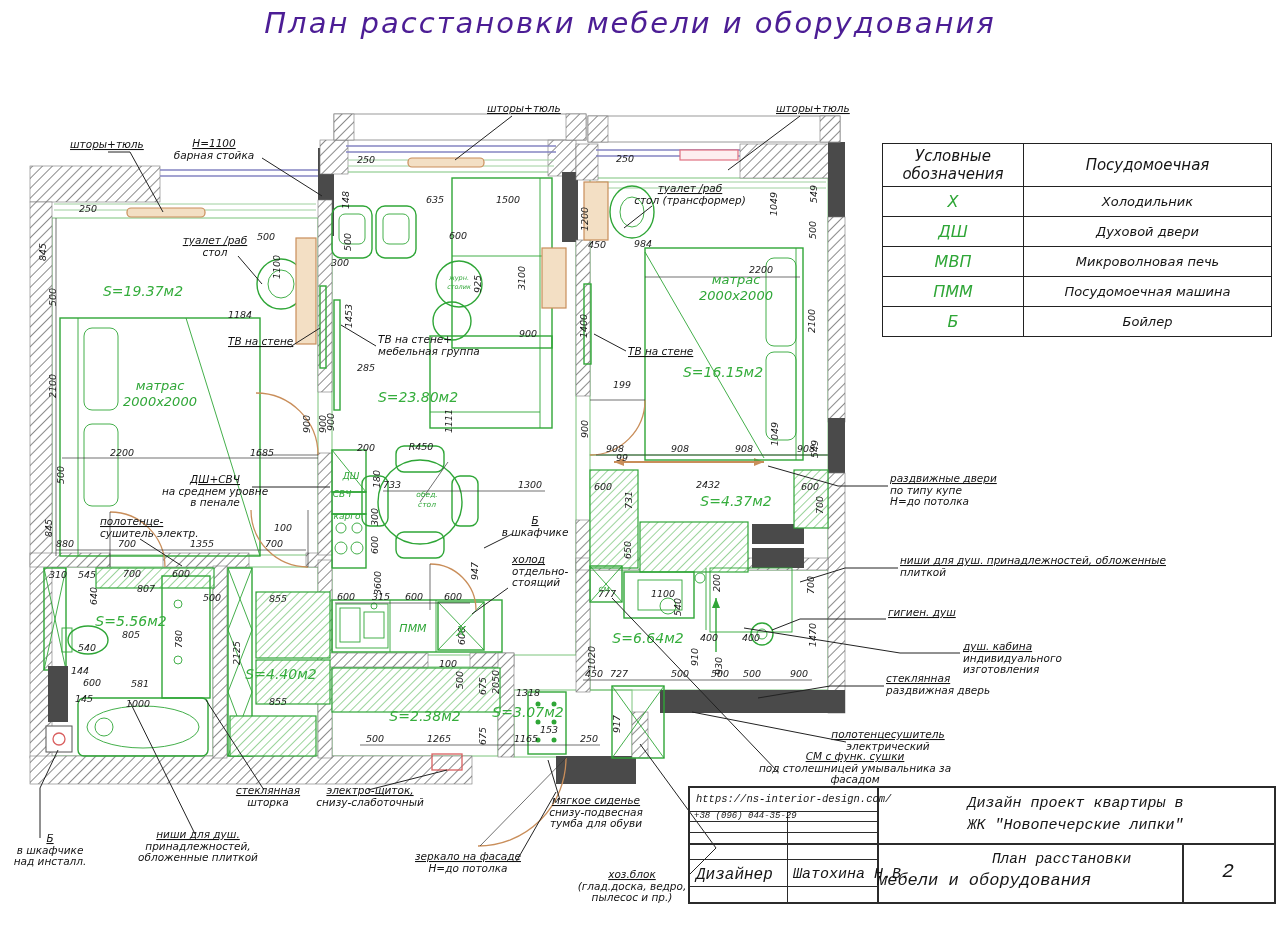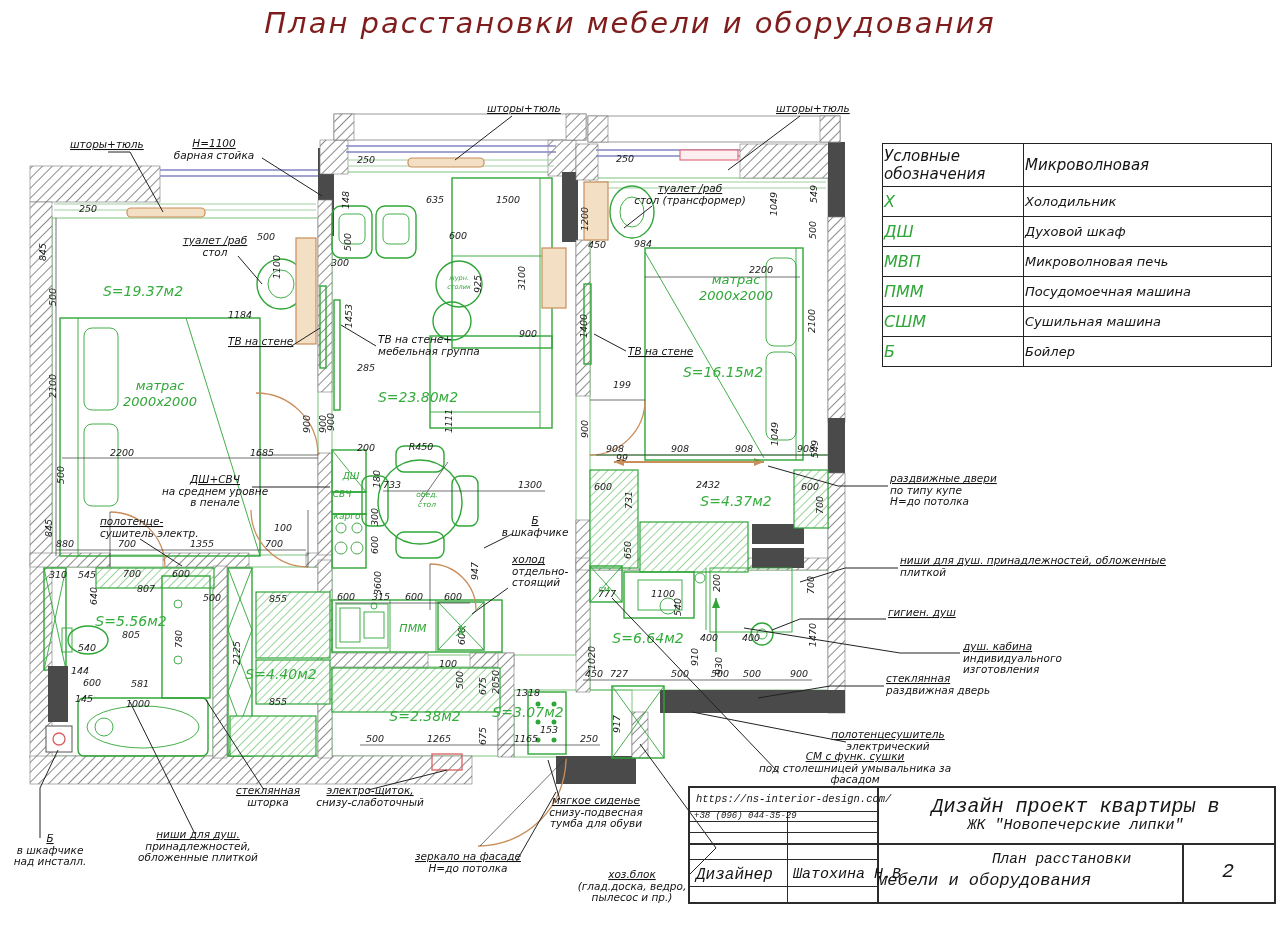--- a/index.html
+++ b/index.html
@@ -3,21 +3,21 @@
 <meta charset="utf-8">
 <style>
   :root{
     --green:#2fa637; --lgreen:#8fce8f; --wall:#4a4a4a; --window:#8585c2;
     --tan:#c98e5a; --tanfill:#f3dfc4; --red:#d95f5f; --ink:#1a1a1a;
   }
   html,body{margin:0;padding:0;background:#e9e9e9;}
   #sheet{position:relative;width:1280px;height:951px;background:#ffffff;overflow:hidden;
          font-family:"DejaVu Sans", sans-serif;}
   #main-title{position:absolute;left:0;top:6px;width:1260px;text-align:center;
-    font-size:29px;font-style:italic;letter-spacing:2px;color:#7f1d1d;}
+    font-size:29px;font-style:italic;letter-spacing:2px;color:#4c1d95;}
   svg text{font-family:"DejaVu Sans", sans-serif;}
   .dim{font-size:9.5px;font-style:italic;fill:var(--ink);}
   .area{font-size:14px;font-style:italic;fill:#35ad3c;}
   .eq{font-style:italic;fill:var(--green);}
   .co{font-size:10.5px;font-style:italic;fill:#111;}
   .wl{fill:url(#hatch);stroke:#777;stroke-width:.6;}
   .wd{fill:var(--wall);}
   .win{stroke:var(--window);stroke-width:1.7;}
   .cur{stroke:#9ed09e;stroke-width:1;}
   .bal{stroke:#9a9a9a;fill:none;stroke-width:1;}
@@ -26,21 +26,21 @@
   .gh{fill:url(#ghatch);stroke:var(--green);stroke-width:1.2;}
   .tanr{stroke:var(--tan);fill:var(--tanfill);stroke-width:1.2;}
   .door{stroke:var(--tan);fill:none;stroke-width:1.3;}
   .redr{stroke:var(--red);fill:none;stroke-width:1.3;}
   .dl{stroke:#333;stroke-width:.7;}
   .lead{stroke:#222;stroke-width:1;fill:none;}
   .roomline{stroke:#7cc47c;stroke-width:1;fill:none;}
   
   #legend{position:absolute;left:882px;top:143px;width:390px;border-collapse:collapse;
           background:#fff;}
-  #legend th,#legend td{border:1.6px solid #222;text-align:left;vertical-align:middle;
+  #legend th,#legend td{border:1.6px solid #222;text-align:center;vertical-align:middle;
           font-style:italic;color:#151515;}
   #legend th{height:40px;font-size:15px;font-weight:normal;}
   #legend td{height:27px;font-size:13px;}
   #legend td.sym{width:138px;color:var(--green);font-size:16px;}
   
   #tblock{position:absolute;left:688px;top:786px;width:584px;height:114px;border:2px solid #2b2b2b;
           font-style:italic;color:#151515;font-family:Liberation Mono, monospace;}
   #tblock .ln{position:absolute;background:#2b2b2b;}
   #tblock .txt{position:absolute;white-space:nowrap;}
 </style>
@@ -613,43 +613,39 @@
         <text x="370" y="794" class="co" text-anchor="middle" text-decoration="underline">электро-щиток,</text>
         <text x="370" y="805.5" class="co" text-anchor="middle">снизу-слаботочный</text>
         <polyline points="368,790 447,770" class="lead"></polyline>
       </g>
   </svg>
 
   <table id="legend">
     <thead>
       <tr>
         <th style="width:138px;">Условные обозначения</th>
-        <th>Микроволновая</th>
+        <th>Посудомоечная</th>
       </tr>
     </thead>
     <tbody>
         <tr>
           <td class="sym">Х</td>
           <td>Холодильник</td>
         </tr>
         <tr>
           <td class="sym">ДШ</td>
-          <td>Духовой шкаф</td>
+          <td>Духовой двери</td>
         </tr>
         <tr>
           <td class="sym">МВП</td>
           <td>Микроволновая печь</td>
         </tr>
         <tr>
           <td class="sym">ПММ</td>
           <td>Посудомоечная машина</td>
-        </tr>
-        <tr>
-          <td class="sym">СШМ</td>
-          <td>Сушильная машина</td>
         </tr>
         <tr>
           <td class="sym">Б</td>
           <td>Бойлер</td>
         </tr>
       </tbody>
   </table>
 
   <div id="tblock">
     <div class="ln" style="left:187px;top:0;width:1.6px;height:114px;"></div>
@@ -658,19 +654,19 @@
     <div class="ln" style="left:0;top:33px;width:187px;height:1.4px;"></div>
     <div class="ln" style="left:0;top:44px;width:187px;height:1.4px;"></div>
     <div class="ln" style="left:0;top:55px;width:584px;height:1.6px;"></div>
     <div class="ln" style="left:0;top:71px;width:187px;height:1.4px;"></div>
     <div class="ln" style="left:0;top:98px;width:187px;height:1.4px;"></div>
     <div class="ln" style="left:492px;top:55px;width:1.6px;height:59px;"></div>
     <div class="txt" style="left:6px;top:5px;font-size:10.5px;">https://ns-interior-design.com/</div>
     <div class="txt" style="left:4px;top:23px;font-size:9px;">+38 (096) 044-35-29</div>
     <div class="txt" style="left:6px;top:78px;font-size:16px;">Дизайнер</div>
     <div class="txt" style="left:103px;top:78px;font-size:15px;">Шатохина Н.В.</div>
-    <div class="txt" style="left:187px;top:7px;width:397px;text-align:center;font-size:20px;">Дизайн проект квартиры в</div>
+    <div class="txt" style="left:187px;top:7px;width:397px;text-align:center;font-size:15px;">Дизайн проект квартиры в</div>
     <div class="txt" style="left:187px;top:29px;width:397px;text-align:center;font-size:15px;">ЖК "Новопечерские липки"</div>
     <div class="txt" style="left:187px;top:63px;width:305px;text-align:center;font-size:14.5px;padding-left:32px;">План расстановки</div>
     <div class="txt" style="left:187px;top:83px;width:305px;text-align:left;font-size:17px;">мебели и оборудования</div>
     <div class="txt" style="left:492px;top:72px;width:92px;text-align:center;font-size:20px;">2</div>
   </div>
 </div>
 
 </body></html>

